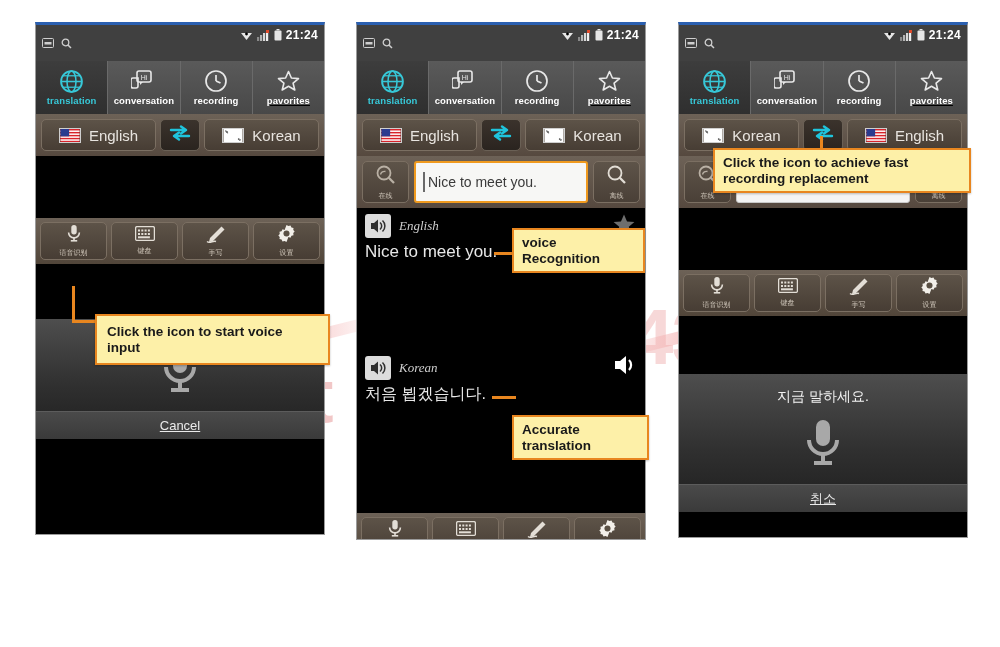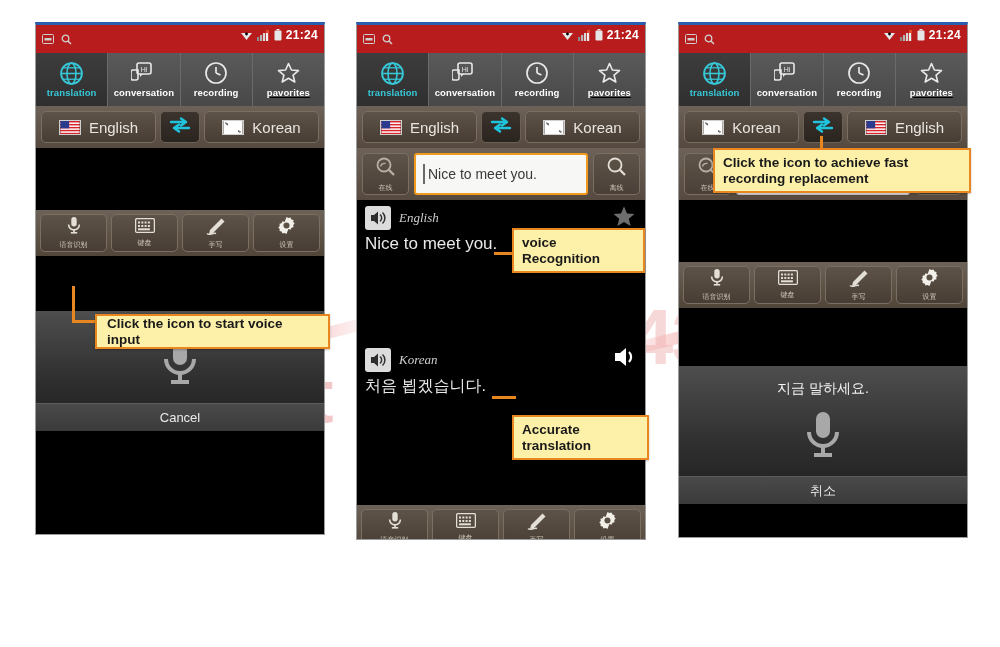--- a/index.html
+++ b/index.html
@@ -44,22 +44,22 @@
     border-top: 3px solid #2a5fb0;
     z-index: 5;
     overflow: hidden;
   }
   #phone1 { left: 35px; top: 22px; height: 513px; }
   #phone2 { left: 356px; top: 22px; height: 518px; }
   #phone3 { left: 678px; top: 22px; height: 516px; }
 
   
   .statusbar {
-    height: 28px;
-    background: #b91c1c;
+    height: 36px;
+    background: #404040;
     display: flex; align-items: center;
     padding: 0 6px;
     position: relative;
   }
   .sb-left { display:flex; align-items:center; gap:7px; }
   .sb-right { position:absolute; right:6px; top:0; height:20px; display:flex; align-items:center; gap:4px; }
   .sb-time { color:#fff; font-size:12px; font-weight:700; letter-spacing:.3px; }
   .ic-sb { display:block; }
 
   
@@ -171,39 +171,39 @@
     text-align:center;
   }
   .speak-title { color:#f2f2f2; font-size:20px; font-weight:400; }
   .speak-title.kr { font-size:14px; }
   .speak-mic { margin: 12px 0 14px 0; display:flex; justify-content:center; }
   .cancelbar {
     background: linear-gradient(#4a4a4a, #3a3a3a);
     border-top:1px solid #5c5c5c;
     height: 28px;
     display:flex; align-items:center; justify-content:center;
-    color:#eaeaea; font-size:13px;
+    color:#eaeaea; font-size:13px;text-decoration:underline;
   }
 
   
   .callout {
     position: absolute;
     background: #fdf0a8;
     border: 2px solid #e8861f;
     color: #1a1a1a;
     font-weight: 700;
     font-size: 13.5px;
     line-height: 1.15;
     padding: 5px 8px;
     z-index: 30;
     box-shadow: 0 1px 2px rgba(0,0,0,.25);
   }
   .leader { position:absolute; background:#e8861f; z-index:29; }
 
-  .co1 { left: 95px; top: 314px; width: 235px; padding: 0 10px; font-size: 13.5px; }
+  .co1 { left: 95px; top: 314px; width: 235px; padding: 8px 10px; font-size: 13.5px; }
   .co2 { left: 512px; top: 228px; width: 133px; }
   .co3 { left: 512px; top: 372px; width: 137px; margin-top: 43px; }
   .co4 { left: 713px; top: 148px; width: 258px; }
 </style>
 </head>
 <body>
 
 <div id="page">
 
   <div class="watermark wm-it">it</div>

